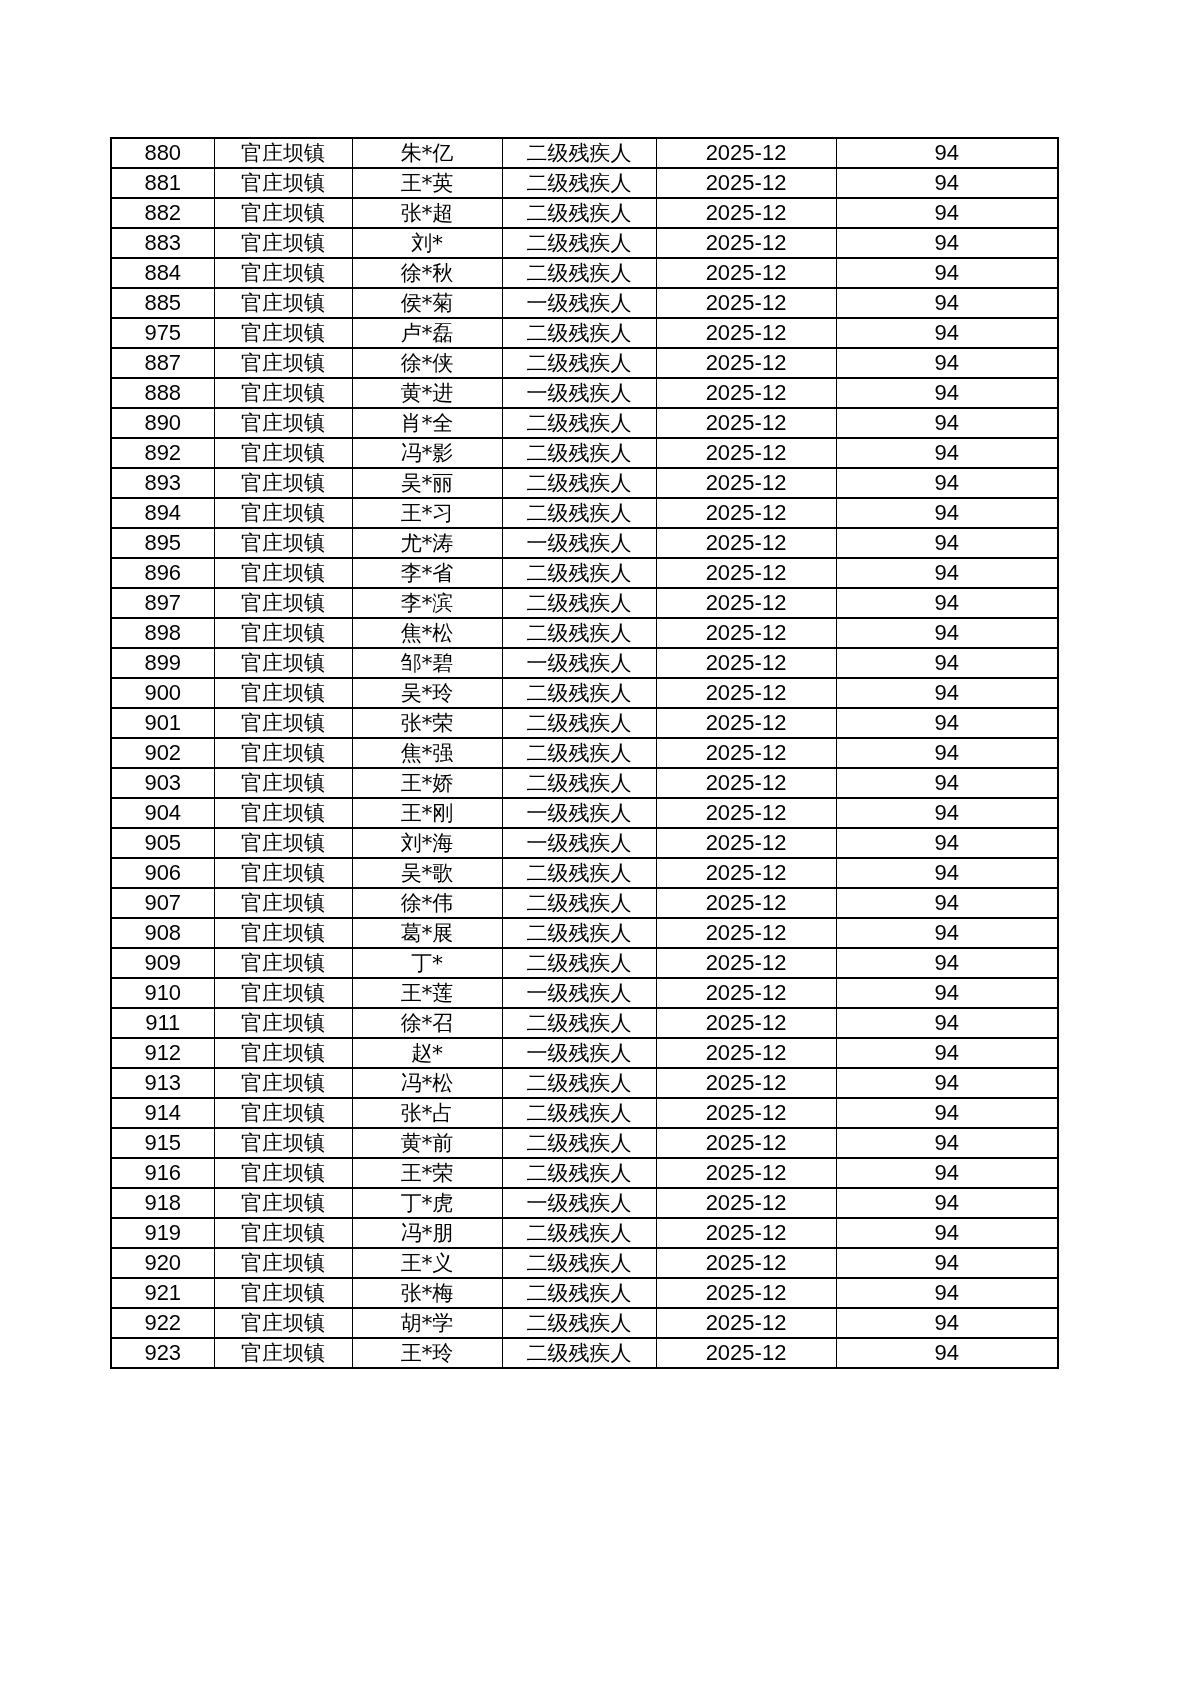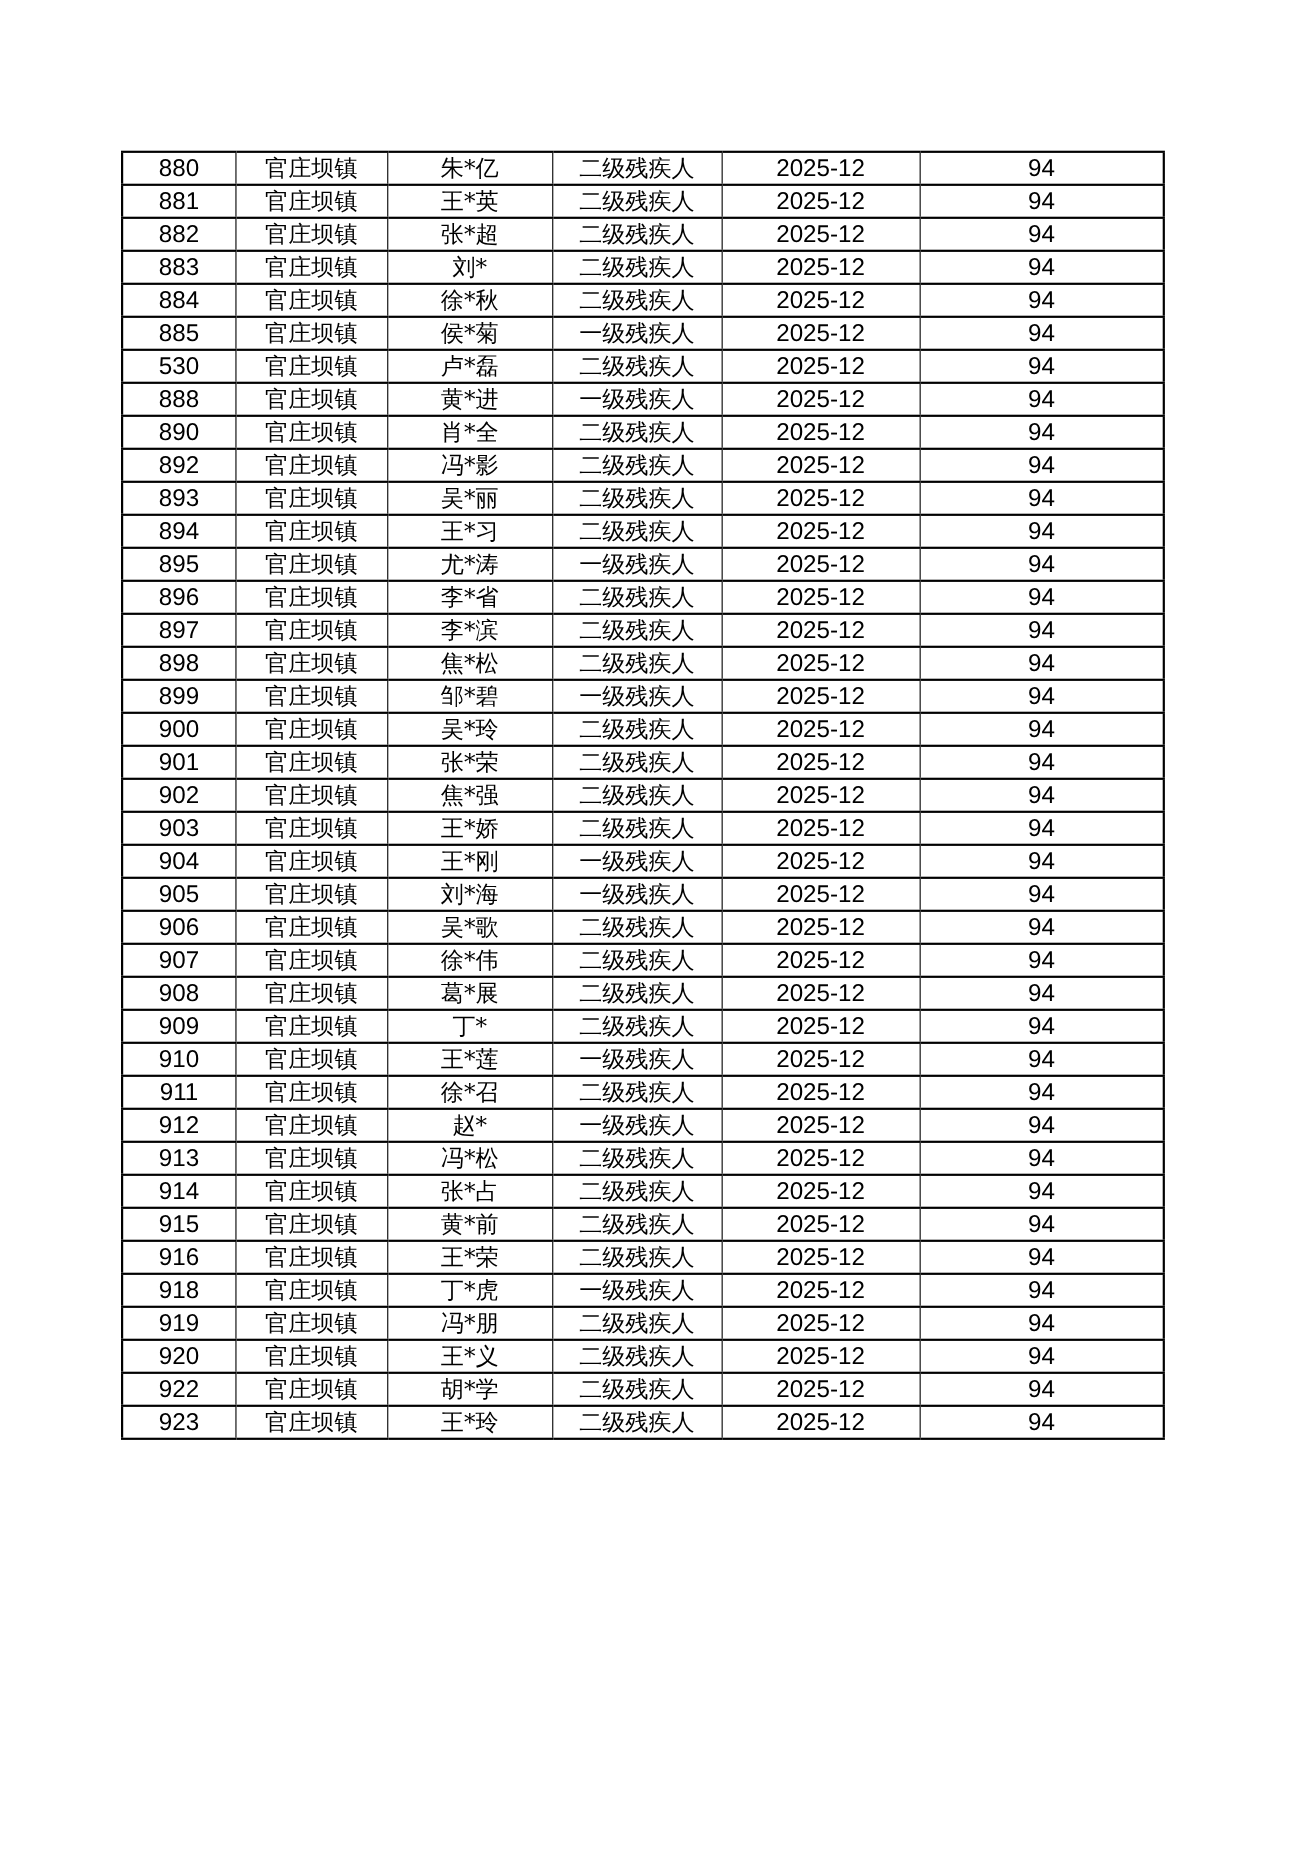--- a/index.html
+++ b/index.html
@@ -98,28 +98,36 @@
   </tr>
       <tr>
     <td class="num-cell">885</td>
     <td class="zh-cell">官庄坝镇</td>
     <td class="zh-cell">侯*菊</td>
     <td class="zh-cell">一级残疾人</td>
     <td class="num-cell">2025-12</td>
     <td class="num-cell">94</td>
   </tr>
       <tr>
-    <td class="num-cell">530</td>
+    <td class="num-cell">975</td>
     <td class="zh-cell">官庄坝镇</td>
     <td class="zh-cell">卢*磊</td>
     <td class="zh-cell">二级残疾人</td>
     <td class="num-cell">2025-12</td>
     <td class="num-cell">94</td>
   </tr>
       <tr>
+    <td class="num-cell">887</td>
+    <td class="zh-cell">官庄坝镇</td>
+    <td class="zh-cell">徐*侠</td>
+    <td class="zh-cell">二级残疾人</td>
+    <td class="num-cell">2025-12</td>
+    <td class="num-cell">94</td>
+  </tr>
+      <tr>
     <td class="num-cell">888</td>
     <td class="zh-cell">官庄坝镇</td>
     <td class="zh-cell">黄*进</td>
     <td class="zh-cell">一级残疾人</td>
     <td class="num-cell">2025-12</td>
     <td class="num-cell">94</td>
   </tr>
       <tr>
     <td class="num-cell">890</td>
     <td class="zh-cell">官庄坝镇</td>
@@ -341,20 +349,28 @@
     <td class="zh-cell">官庄坝镇</td>
     <td class="zh-cell">冯*朋</td>
     <td class="zh-cell">二级残疾人</td>
     <td class="num-cell">2025-12</td>
     <td class="num-cell">94</td>
   </tr>
       <tr>
     <td class="num-cell">920</td>
     <td class="zh-cell">官庄坝镇</td>
     <td class="zh-cell">王*义</td>
+    <td class="zh-cell">二级残疾人</td>
+    <td class="num-cell">2025-12</td>
+    <td class="num-cell">94</td>
+  </tr>
+      <tr>
+    <td class="num-cell">921</td>
+    <td class="zh-cell">官庄坝镇</td>
+    <td class="zh-cell">张*梅</td>
     <td class="zh-cell">二级残疾人</td>
     <td class="num-cell">2025-12</td>
     <td class="num-cell">94</td>
   </tr>
       <tr>
     <td class="num-cell">922</td>
     <td class="zh-cell">官庄坝镇</td>
     <td class="zh-cell">胡*学</td>
     <td class="zh-cell">二级残疾人</td>
     <td class="num-cell">2025-12</td>

